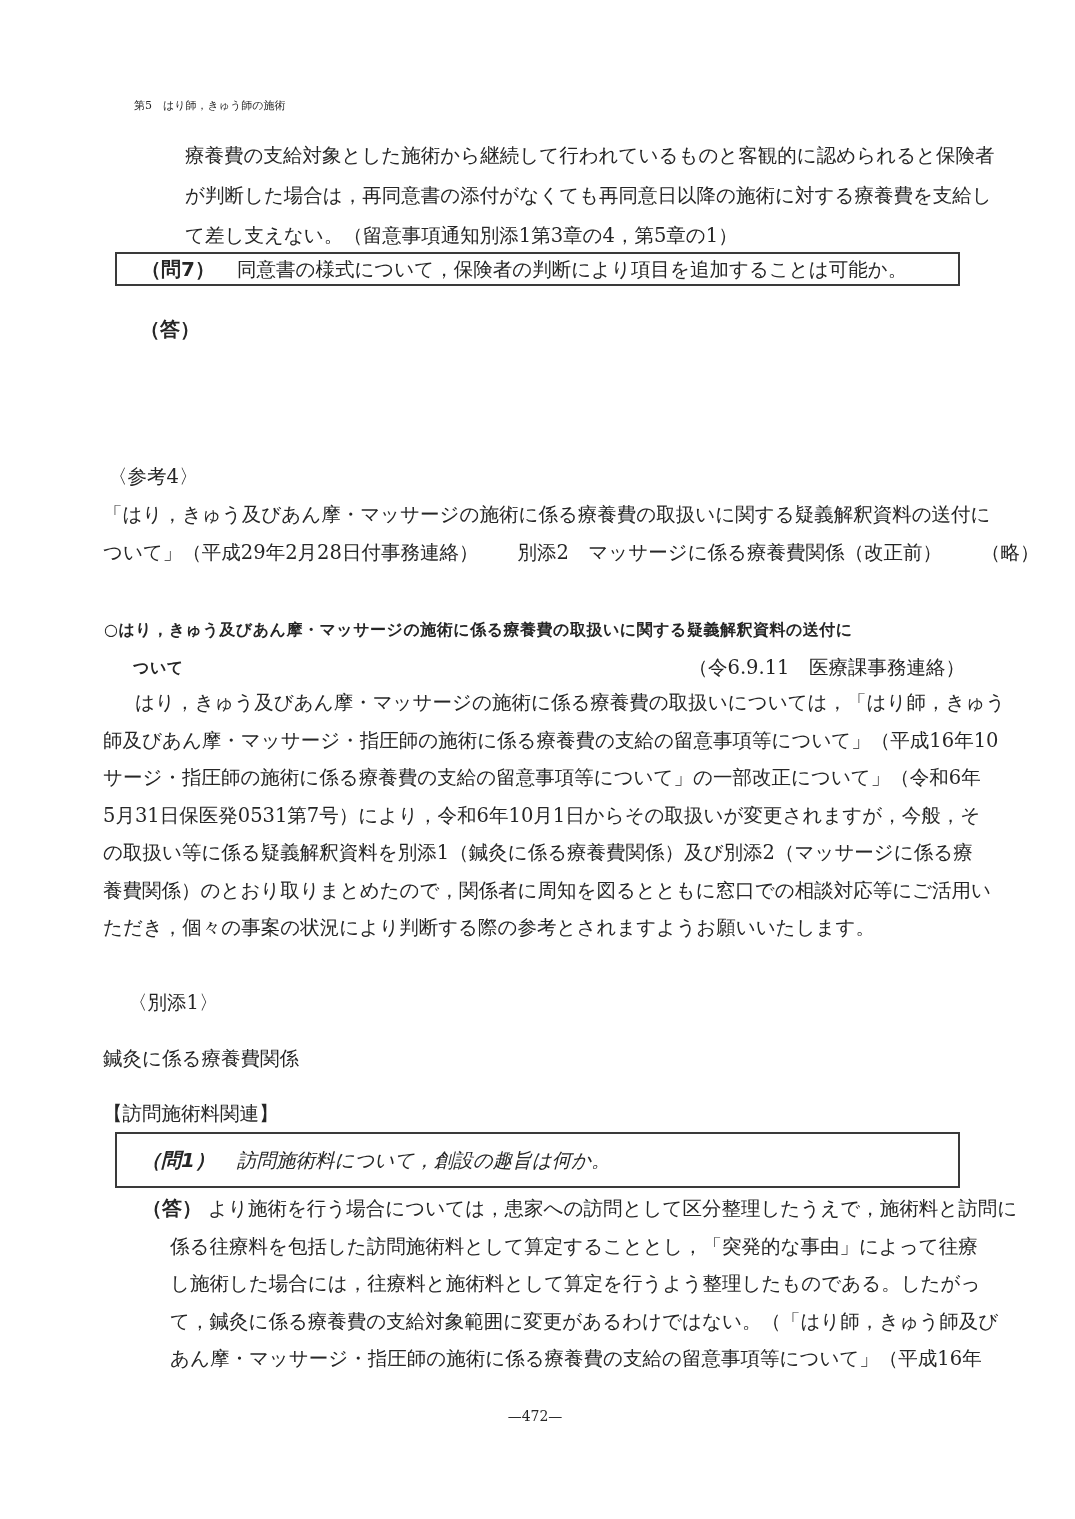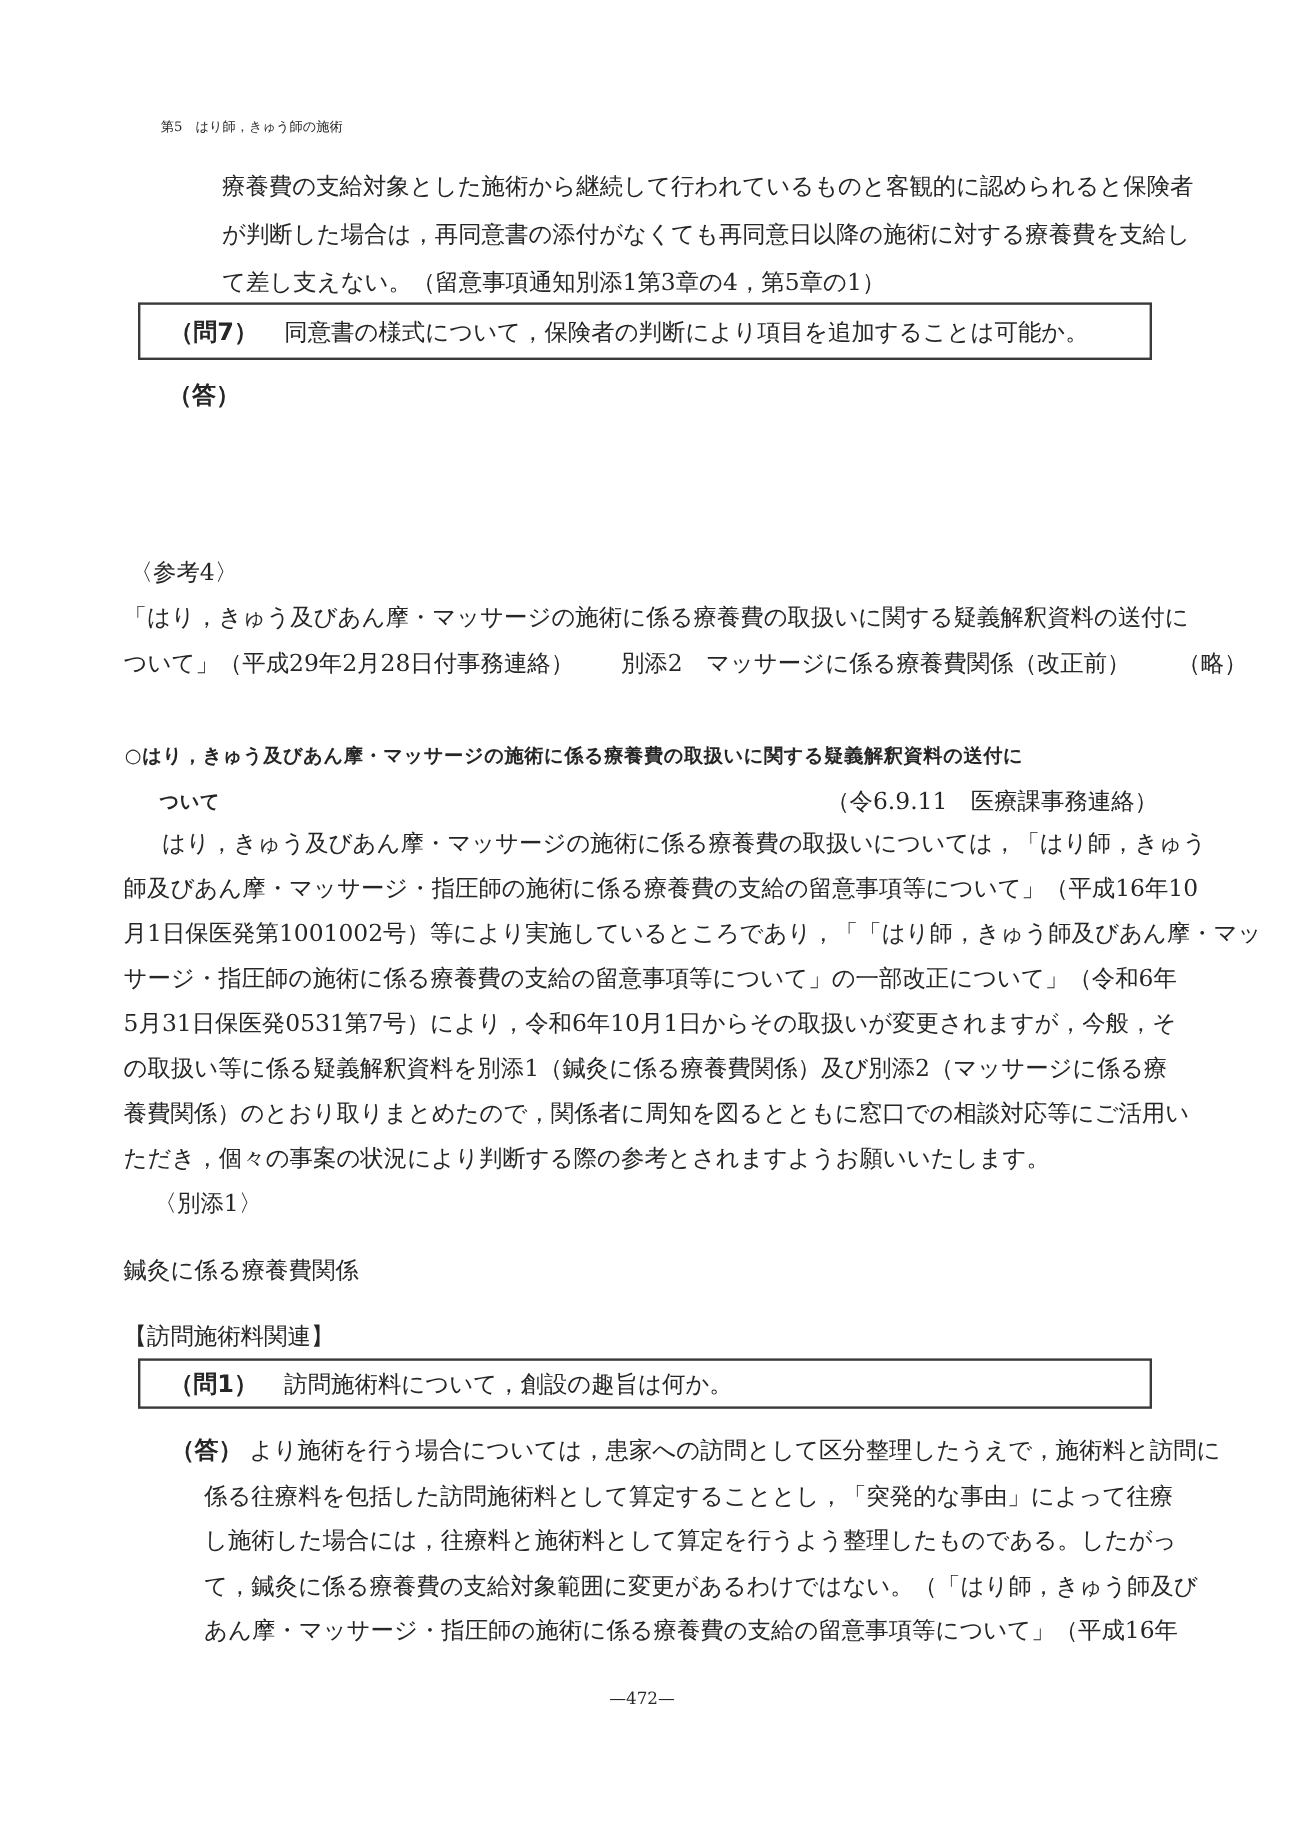--- a/index.html
+++ b/index.html
@@ -43,53 +43,52 @@
 <div class="page">
 
   <div class="abs small" style="left:134px; top:98px;">第5　はり師，きゅう師の施術</div>
 
   <div class="abs lines lh40" style="left:185px; top:136px;">
       <div class="tline">療養費の支給対象とした施術から継続して行われているものと客観的に認められると保険者</div>
       <div class="tline">が判断した場合は，再同意書の添付がなくても再同意日以降の施術に対する療養費を支給し</div>
       <div class="tline">て差し支えない。（留意事項通知別添1第3章の4，第5章の1）</div>
     </div>
 
-  <div class="qbox" style="left:115px; top:252px; width:845px; height:48px;">
+  <div class="qbox" style="left:115px; top:252px; width:845px; height:34px;">
     <span class="qlabel gothic">（問7）</span>
     <span class="qtext">同意書の様式について，保険者の判断により項目を追加することは可能か。</span>
   </div>
 
   <div class="abs ans-label gothic" style="left:140px; top:311px; line-height:37.5px;">（答）</div>
 
   <div class="abs" style="left:108px; top:458px; line-height:38px;">〈参考4〉</div>
   <div class="abs lines lh38" style="left:103px; top:496px;">
       <div class="tline">「はり，きゅう及びあん摩・マッサージの施術に係る療養費の取扱いに関する疑義解釈資料の送付に</div>
       <div class="tline">ついて」（平成29年2月28日付事務連絡）　　別添2　マッサージに係る療養費関係（改正前）　　（略）</div>
     </div>
 
   <div class="abs heading gothic" style="left:104px; top:611px; line-height:38px;">○はり，きゅう及びあん摩・マッサージの施術に係る療養費の取扱いに関する疑義解釈資料の送付に</div>
   <div class="abs heading gothic" style="left:133px; top:649px; line-height:38px;">ついて</div>
   <div class="abs" style="right:110px; top:649px; line-height:38px;">（令6.9.11　医療課事務連絡）</div>
 
   <div class="abs lines lh375 fi32" style="left:103px; top:684px;">
       <div class="tline">はり，きゅう及びあん摩・マッサージの施術に係る療養費の取扱いについては，「はり師，きゅう</div>
       <div class="tline">師及びあん摩・マッサージ・指圧師の施術に係る療養費の支給の留意事項等について」（平成16年10</div>
-      <div class="tline">月1日保医発第1001002号）等により実施しているところであり，「「はり師，きゅう師及びあん摩・マッ</div>
       <div class="tline">サージ・指圧師の施術に係る療養費の支給の留意事項等について」の一部改正について」（令和6年</div>
       <div class="tline">5月31日保医発0531第7号）により，令和6年10月1日からその取扱いが変更されますが，今般，そ</div>
       <div class="tline">の取扱い等に係る疑義解釈資料を別添1（鍼灸に係る療養費関係）及び別添2（マッサージに係る療</div>
       <div class="tline">養費関係）のとおり取りまとめたので，関係者に周知を図るとともに窓口での相談対応等にご活用い</div>
       <div class="tline">ただき，個々の事案の状況により判断する際の参考とされますようお願いいたします。</div>
     </div>
 
   <div class="abs" style="left:108px; top:984px; line-height:38px;margin-left:20px;">〈別添1〉</div>
   <div class="abs" style="left:103px; top:1095px; line-height:38px;">【訪問施術料関連】</div>
   <div class="abs" style="left:103px; top:1040px; line-height:38px;">鍼灸に係る療養費関係</div>
 
-  <div class="qbox" style="left:115px; top:1132px; width:845px; height:42px;">
+  <div class="qbox" style="left:115px; top:1132px; width:845px; height:56px;font-style:italic;">
     <span class="qlabel gothic">（問1）</span>
     <span class="qtext">訪問施術料について，創設の趣旨は何か。</span>
   </div>
 
   <div class="abs ans-label gothic" style="left:142px; top:1190px; line-height:37.5px;">（答）</div>
   <div class="abs lines lh375 fi38" style="left:170px; top:1190px;">
       <div class="tline">より施術を行う場合については，患家への訪問として区分整理したうえで，施術料と訪問に</div>
       <div class="tline">係る往療料を包括した訪問施術料として算定することとし，「突発的な事由」によって往療</div>
       <div class="tline">し施術した場合には，往療料と施術料として算定を行うよう整理したものである。したがっ</div>
       <div class="tline">て，鍼灸に係る療養費の支給対象範囲に変更があるわけではない。（「はり師，きゅう師及び</div>

